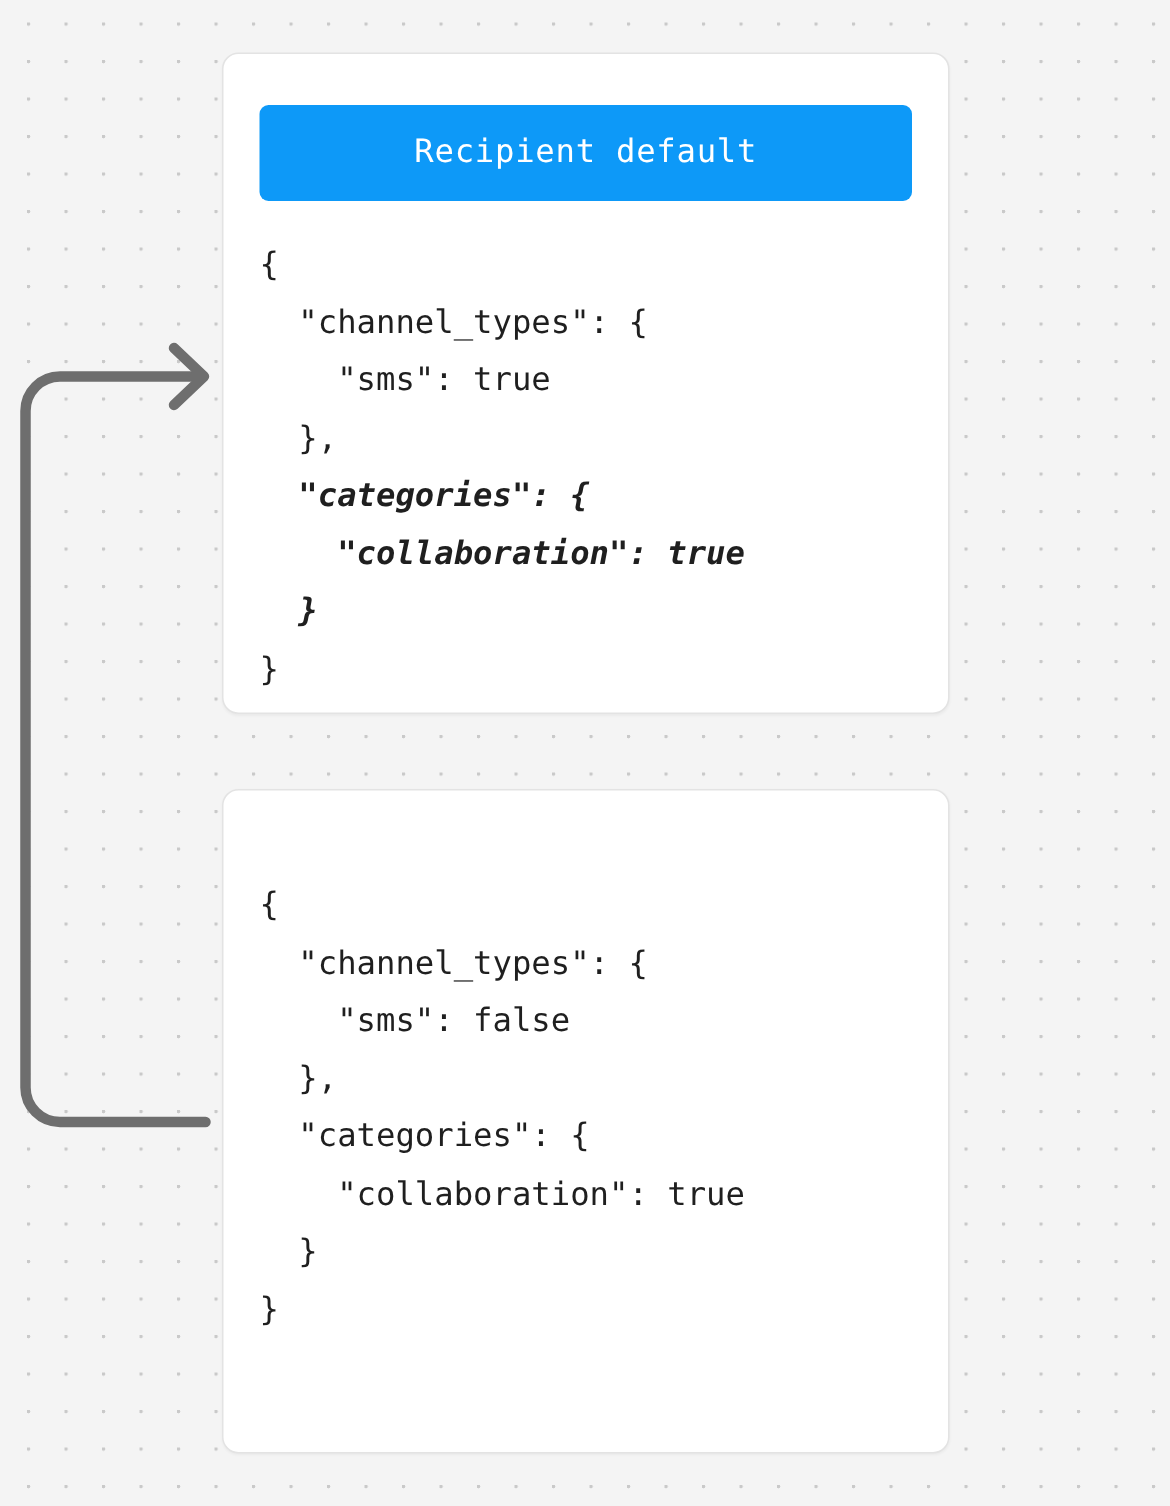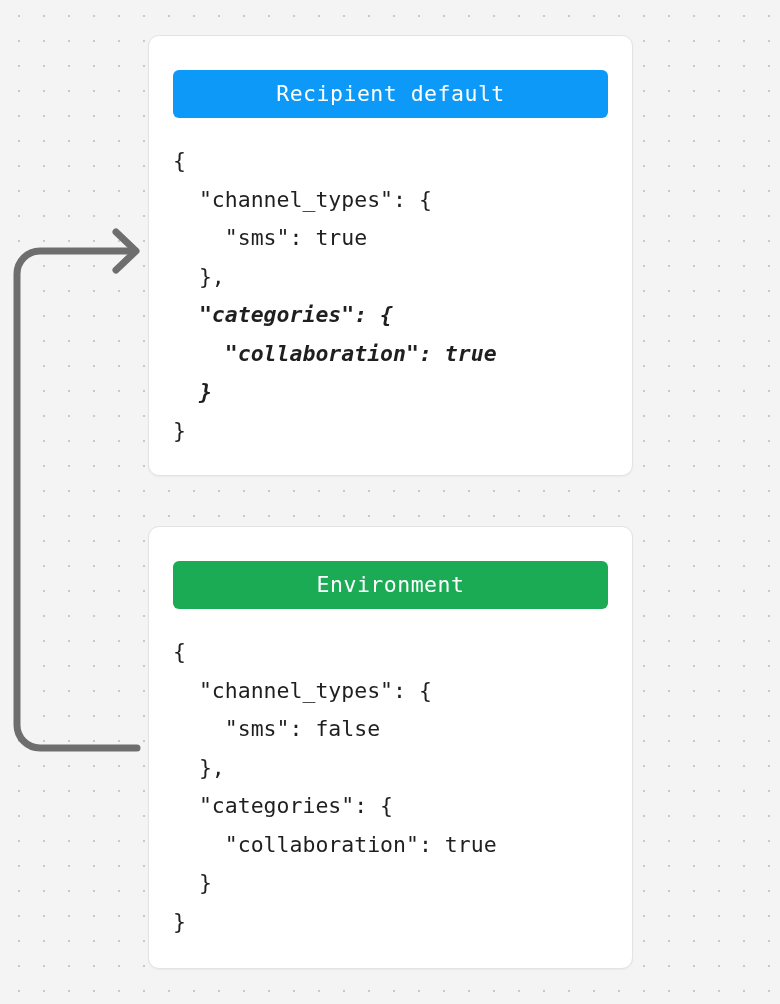--- a/index.html
+++ b/index.html
@@ -55,21 +55,21 @@
     height: 441px;
   }
   #card-environment {
     left: 148px;
     top: 526px;
     width: 485px;
     height: 443px;
   }
 
   .card-header {
-    height: 48px;
+    height: 64px;
     border-radius: 6px;
     display: flex;
     align-items: center;
     justify-content: center;
     color: #ffffff;
     font-size: 21.5px;
     font-family: "DejaVu Sans Mono", "Liberation Mono", monospace;
     letter-spacing: 0.5px;
     line-height: 1;
     user-select: none;
@@ -104,15 +104,14 @@
   <path d="M 137 748 L 40 748 A 23 23 0 0 1 17 725 L 17 274 A 23 23 0 0 1 40 251 L 130 251" fill="none" stroke="#6e6e6e" stroke-width="7" stroke-linecap="round" stroke-linejoin="round"></path>
   <path d="M 116 232 L 136 251 L 116 270" fill="none" stroke="#6e6e6e" stroke-width="7" stroke-linecap="round" stroke-linejoin="round"></path>
 </svg>
 
 <div class="card" id="card-recipient-default">
   <div class="card-header" id="header-recipient-default" style="background-color: rgb(13, 153, 248); color: rgb(255, 255, 255);">Recipient default</div>
   <pre class="code-block" id="code-recipient-default"><span class="code-line">{</span><span class="code-line">  "channel_types": {</span><span class="code-line">    "sms": true</span><span class="code-line">  },</span><span class="code-line em">  "categories": {</span><span class="code-line em">    "collaboration": true</span><span class="code-line em">  }</span><span class="code-line">}</span></pre>
 </div>
 
 <div class="card" id="card-environment">
-  <div class="card-header" id="header-environment" style="background-color: rgb(27, 171, 85); color: rgb(255, 255, 255);">Environment</div>
   <pre class="code-block" id="code-environment"><span class="code-line">{</span><span class="code-line">  "channel_types": {</span><span class="code-line">    "sms": false</span><span class="code-line">  },</span><span class="code-line">  "categories": {</span><span class="code-line">    "collaboration": true</span><span class="code-line">  }</span><span class="code-line">}</span></pre>
 </div>
 
 </body></html>

